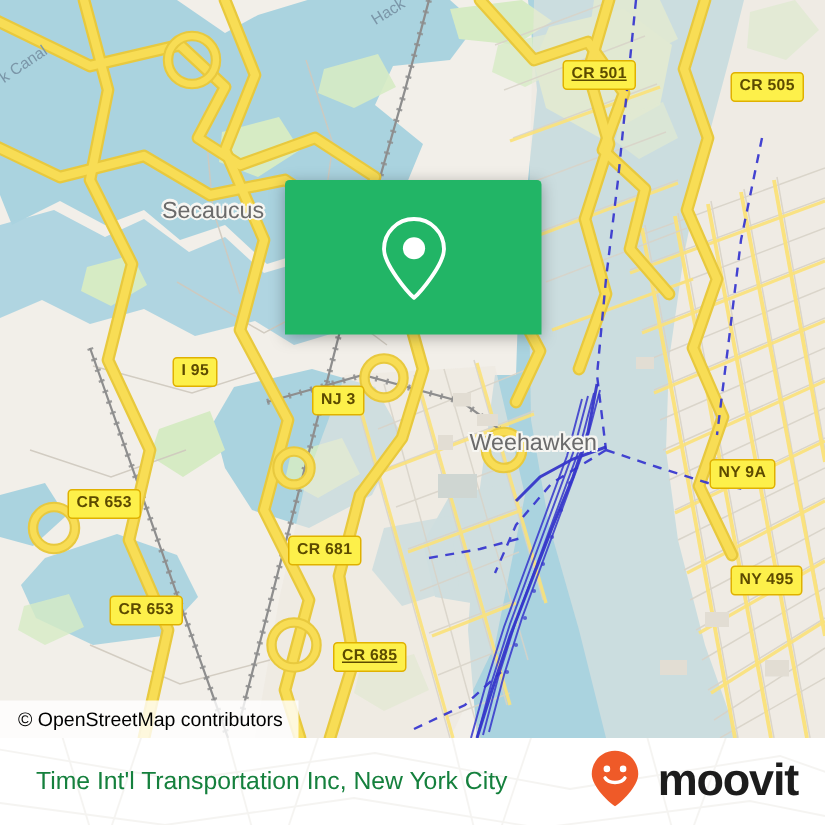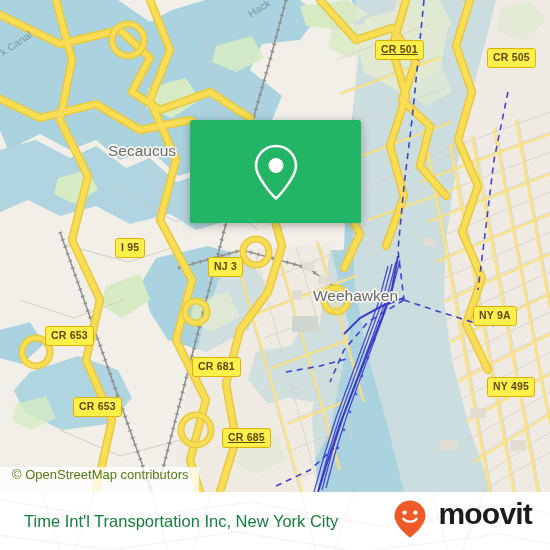--- a/index.html
+++ b/index.html
@@ -54,24 +54,24 @@
     padding: 3px 5px 4px 5px;
     white-space: nowrap;
     letter-spacing: .2px;
     pointer-events: none;
   }
 
   
   #attribution {
     position: absolute; left: 0; top: 467px;
     height: 25px;
-    display: flex; 
+    display: flex; align-items: center;
     padding: 0 10px 0 12px;
     background: rgba(255,255,255,0.80);
-    color: #4d7c0f;
+    color: #000000;
     font-size: 13px;
     white-space: nowrap;
   }
 
   
   #info-card {
     position: absolute; left: 190px; top: 120px;
     width: 171px;
     border-radius: 3px;
     overflow: visible;
@@ -119,21 +119,21 @@
     opacity: .35; pointer-events: none;
   }
   #footer-title {
     position: relative;
     color: #15803d;
     font-size: 16.5px;
     white-space: nowrap;
   }
   #moovit-logo {
     position: relative;
-    display: flex; gap: 11px;
+    display: flex; align-items: center; gap: 11px;
   }
   #moovit-word {
     color: #1c1c1c;
     font-size: 30px;
     font-weight: 700;
     letter-spacing: -0.8px;
     line-height: 1;
   }
 </style>
 </head>
@@ -408,21 +408,21 @@
           <rect x="510" y="440" width="16" height="11"></rect>
           <rect x="424" y="238" width="12" height="8"></rect>
         </g>
         <g fill="#cfd6d2">
           <rect x="292" y="316" width="26" height="16"></rect>
           <rect x="236" y="434" width="20" height="12"></rect>
         </g>
       </g>
     </svg>
 
-    <div class="place big" style="left:108px; top:132px;margin-top:10px;">Secaucus</div>
+    <div class="place big" style="left:108px; top:132px;">Secaucus</div>
     <div class="place big" style="left:313px; top:287px;">Weehawken</div>
 
     <div class="waterlabel" style="left:247px; top:2px; transform:rotate(-32deg);">Hack</div>
     <div class="waterlabel" style="left:-2px; top:37px; transform:rotate(-34deg);">k Canal</div>
 
     <div class="shield" style="left:375px; top:40px;text-decoration:underline;">CR 501</div>
     <div class="shield" style="left:487px; top:48px;">CR 505</div>
     <div class="shield" style="left:115px; top:238px;">I 95</div>
     <div class="shield" style="left:208px; top:257px;">NJ 3</div>
     <div class="shield" style="left:45px; top:326px;">CR 653</div>

